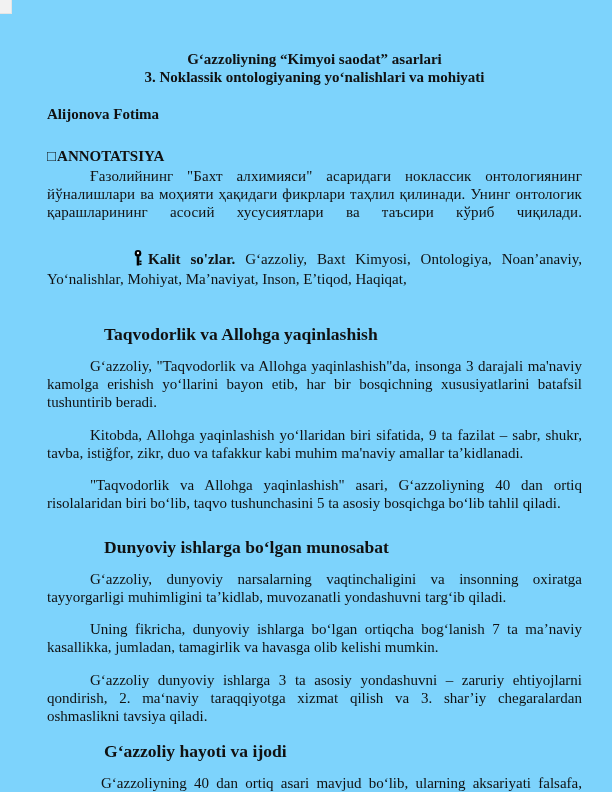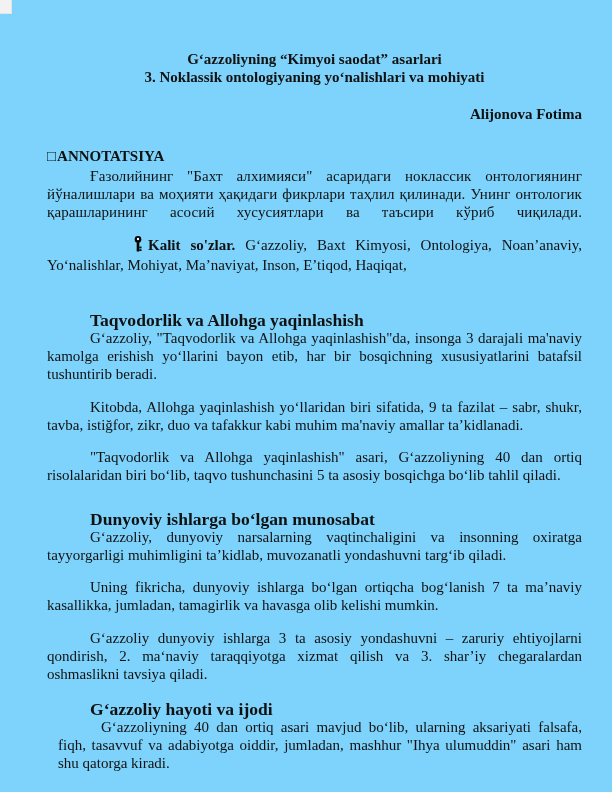--- a/index.html
+++ b/index.html
@@ -30,54 +30,54 @@
     border-right: 1px solid #e5e5e5;
     border-bottom: 1px solid #e5e5e5;
   }
   .title-block {
     text-align: center;
     font-weight: bold;
     margin: 0 0 19px 0;
   }
   .title-line { margin: 0; }
   .author {
-    text-align: right;
+    text-align: left;
     font-weight: bold;
     margin: 0 0 24px 0;
   }
   .annot-head {
     text-align: left;
     font-weight: bold;
     margin: 0 0 2px 0;
   }
   .annot-head .glyph {
     font-weight: bold;
     letter-spacing: 1px;
   }
   .annot-body {
     margin: 0;
     text-align: justify;
     text-align-last: justify;
     text-indent: 43px;
     letter-spacing: 0.1px;
   }
   .keywords {
-    margin: 15px 0 0 0;
+    margin: 29px 0 0 0;
     text-align: justify;
     text-indent: 43px;
   }
   .keywords .key-icon {
     display: inline-block;
     vertical-align: -2px;
     margin-right: 5px;
   }
   .sec-head {
     font-weight: bold;
     text-indent: 43px;
-    margin: 0;
+    margin: 14px;
   }
   .sec-head.gap-lg { margin-top: 37px; }
   .sec-head.gap-md { margin-top: 26px; }
   .sec-head.gap-sm { margin-top: 17px; }
   p.body {
     text-align: justify;
     text-indent: 43px;
     margin: 0 0 15px 0;
   }
   p.body.tight { margin-bottom: 14px; }

